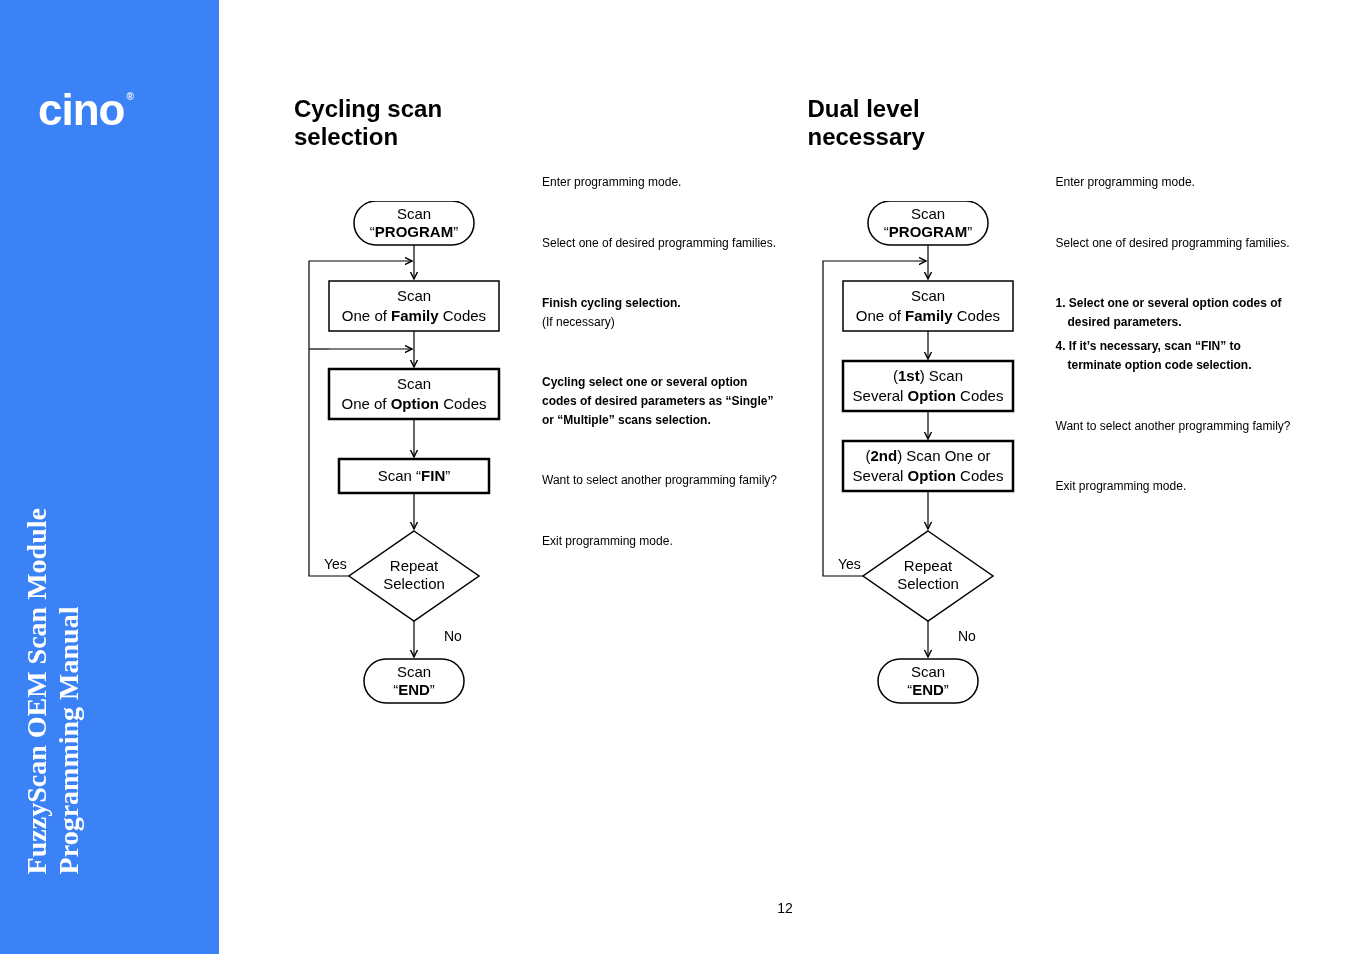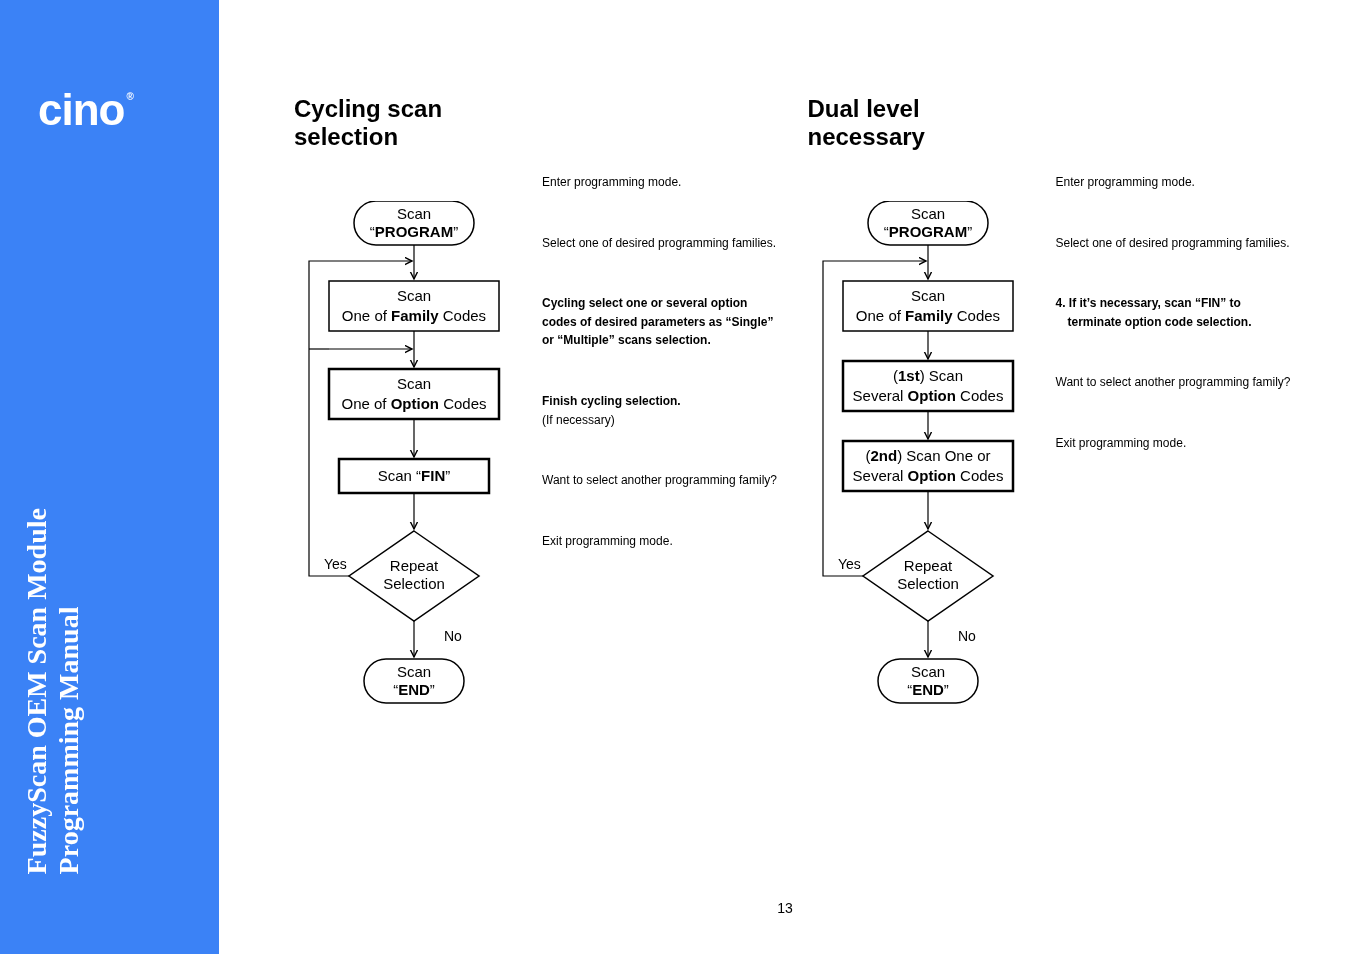--- a/index.html
+++ b/index.html
@@ -132,22 +132,22 @@
         <text x="150" y="440" class="flow-text-sm">No</text>
 
         <rect x="70" y="458" width="100" height="44" rx="22" ry="22" fill="#fff" stroke="#000" stroke-width="1.5"></rect>
         <text x="120" y="476" text-anchor="middle" class="flow-text"><tspan>Scan</tspan></text>
         <text x="120" y="494" text-anchor="middle" class="flow-text"><tspan>“</tspan><tspan font-weight="bold">END</tspan><tspan>”</tspan></text>
       </svg>
     </div>
     <div class="notes">
       <div class="note-block">Enter programming mode.</div>
       <div class="note-block">Select one of desired programming families.</div>
+      <div class="note-block"><b>Finish cycling selection.</b><br><span>(If necessary)</span></div>
       <div class="note-block"><b>Cycling select one or several option codes of desired parameters as “Single” or “Multiple” scans selection.</b></div>
-      <div class="note-block"><b>Finish cycling selection.</b><br><span>(If necessary)</span></div>
       <div class="note-block">Want to select another programming family?</div>
       <div class="note-block">Exit programming mode.</div>
     </div>
   </div>
 
   <div class="col">
     <div class="flow-wrap">
       <div class="section-title">Dual level necessary</div>
       <svg width="230" height="580">
         <defs>
@@ -185,21 +185,22 @@
         <text x="150" y="440" class="flow-text-sm">No</text>
         <rect x="70" y="458" width="100" height="44" rx="22" ry="22" fill="#fff" stroke="#000" stroke-width="1.5"></rect>
         <text x="120" y="476" text-anchor="middle" class="flow-text"><tspan>Scan</tspan></text>
         <text x="120" y="494" text-anchor="middle" class="flow-text"><tspan>“</tspan><tspan font-weight="bold">END</tspan><tspan>”</tspan></text>
       </svg>
     </div>
     <div class="notes">
       <div class="note-block">Enter programming mode.</div>
       <div class="note-block">Select one of desired programming families.</div>
       <div class="note-block">
+        <div class="note-li"><b>1. Select one or several option codes of desired parameters.</b></div>
         <div class="note-li"><b>4. If it’s necessary, scan “FIN” to terminate option code selection.</b></div>
       </div>
       <div class="note-block" style="margin-top:18px">Want to select another programming family?</div>
       <div class="note-block">Exit programming mode.</div>
     </div>
   </div>
 
-  <div class="page-num">13</div>
+  <div class="page-num">12</div>
 </div>
 
 </body></html>

